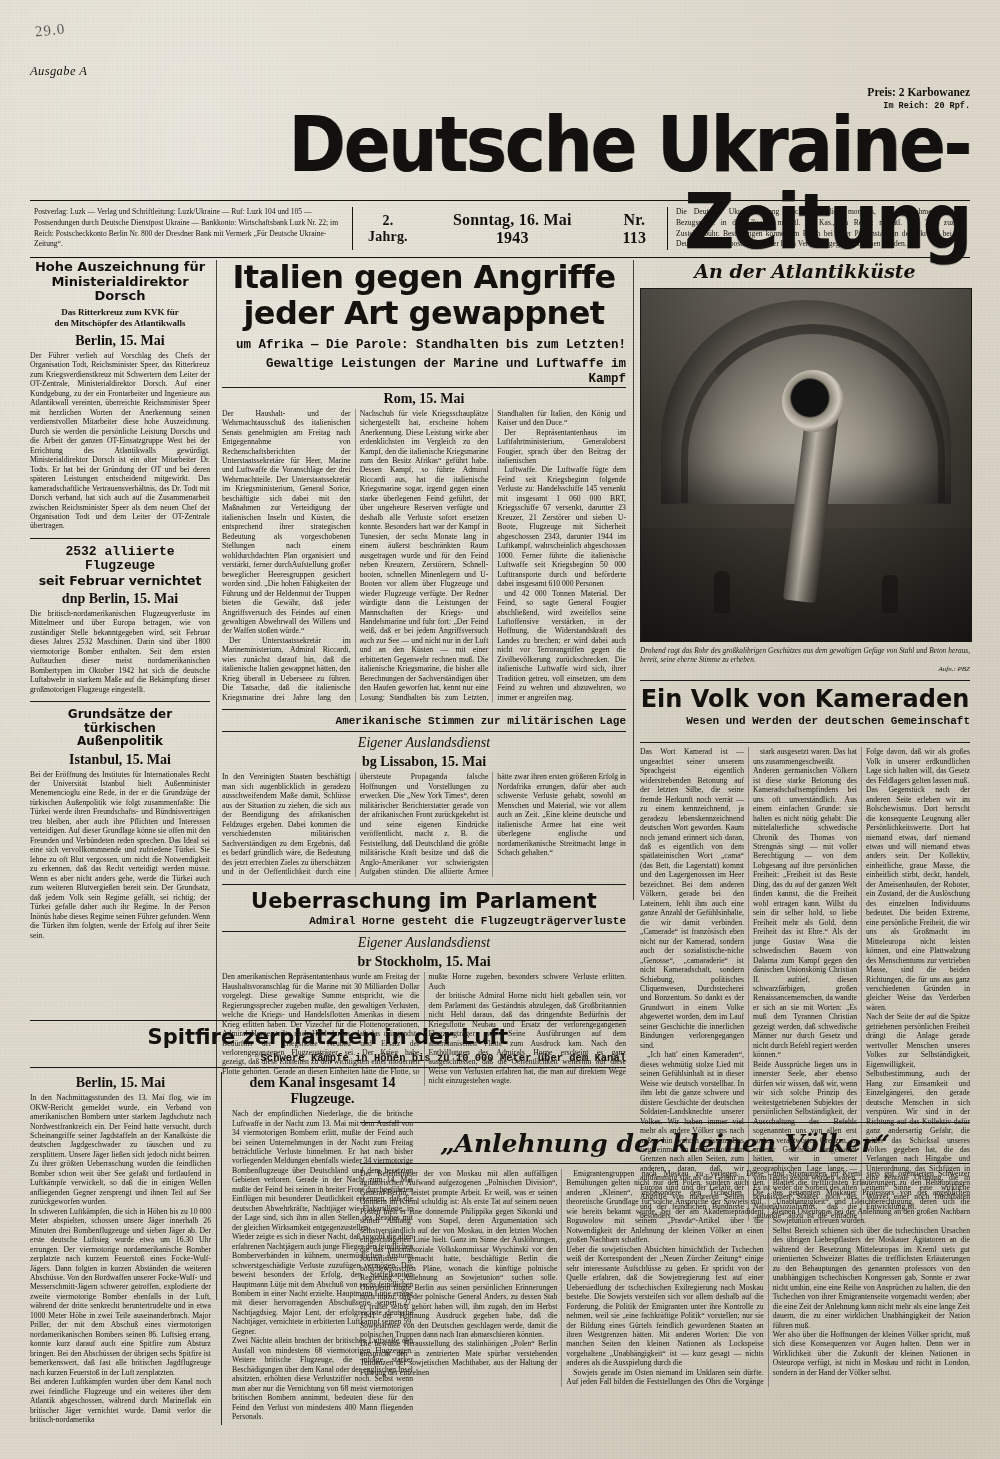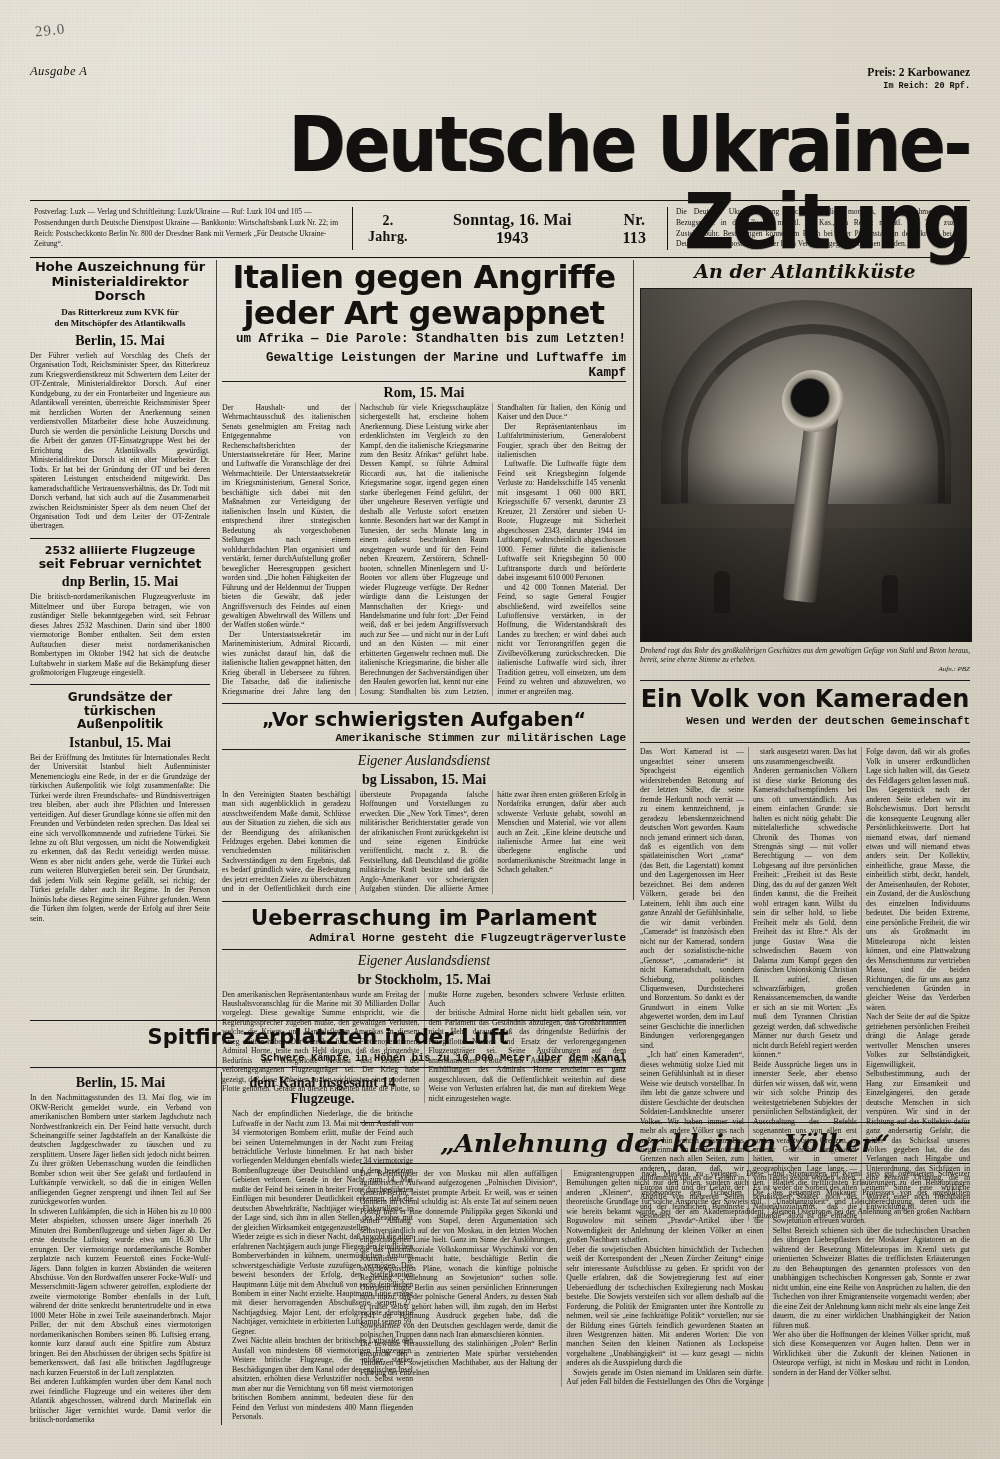--- a/index.html
+++ b/index.html
@@ -37,21 +37,21 @@
     font-size:15px;color:#2b2b2b;opacity:.75;
     transform:rotate(-6deg);
     letter-spacing:1px;
   }
   .topbar{
     position:absolute;left:0;top:36px;width:940px;
     display:flex;justify-content:space-between;align-items:flex-start;
     font-size:11.5px;
   }
   .topbar .edition{font-style:italic;font-size:12.5px;letter-spacing:.4px;}
-  .topbar .price{text-align:right;font-weight:bold;font-size:11.5px;line-height:1.45;}
+  .topbar .price{text-align:right;font-weight:bold;font-size:11.5px;line-height:1.45;margin-top:20px;}
   .topbar .price .sub{font-weight:bold;font-size:8.5px;}
 
   
   .masthead{
     position:absolute;left:0;top:78px;width:940px;
     text-align:right;
   }
   .masthead h1{
     margin:0;
     font-family:"DejaVu Sans", sans-serif;
@@ -209,21 +209,21 @@
           <h2 class="head" style="font-size:13px;margin-bottom:3px;">Ministerialdirektor Dorsch</h2>
           <div class="kicker">Das Ritterkreuz zum KVK für</div>
           <div class="kicker">den Mitschöpfer des Atlantikwalls</div>
           <div class="dateline">Berlin, 15. Mai</div>
           <p class="body">Der Führer verlieh auf Vorschlag des Chefs der Organisation Todt, Reichsminister Speer, das Ritterkreuz zum Kriegsverdienstkreuz mit Schwertern dem Leiter der OT-Zentrale, Ministerialdirektor Dorsch. Auf einer Kundgebung, zu der ein Frontarbeiter und Ingenieure aus Atlantikwall vereinten, überreichte Reichsminister Speer mit herzlichen Worten der Anerkennung seinen verdienstvollen Mitarbeiter diese hohe Auszeichnung. Durch sie werden die persönliche Leistung Dorschs und die Arbeit der ganzen OT-Einsatzgruppe West bei der Errichtung des Atlantikwalls gewürdigt. Ministerialdirektor Dorsch ist ein alter Mitarbeiter Dr. Todts. Er hat bei der Gründung der OT und bei deren späteren Leistungen entscheidend mitgewirkt. Das kameradschaftliche Vertrauensverhältnis, das Dr. Todt mit Dorsch verband, hat sich auch auf die Zusammenarbeit zwischen Reichsminister Speer als dem neuen Chef der Organisation Todt und dem Leiter der OT-Zentrale übertragen.</p>
         </div>
 
         <hr class="hr-sec">
 
         <div class="blk">
-          <h2 class="head" style="font-size:11px;">2532 alliierte Flugzeuge</h2>
+          <h2 class="head" style="font-size:13px;font-family:Liberation Mono, monospace;">2532 alliierte Flugzeuge</h2>
           <h2 class="head" style="font-size:12.5px;margin-bottom:3px;">seit Februar vernichtet</h2>
           <div class="dateline">dnp Berlin, 15. Mai</div>
           <p class="body">Die britisch-nordamerikanischen Flugzeugverluste im Mittelmeer und über Europa betragen, wie von zuständiger Stelle bekanntgegeben wird, seit Februar dieses Jahres 2532 Maschinen. Darin sind über 1800 viermotorige Bomber enthalten. Seit dem ersten Auftauchen dieser meist nordamerikanischen Bombertypen im Oktober 1942 hat sich die deutsche Luftabwehr in starkem Maße auf die Bekämpfung dieser großmotorigen Flugzeuge eingestellt.</p>
         </div>
 
         <hr class="hr-sec">
 
         <div class="blk">
           <h2 class="head" style="font-size:12px;">Grundsätze der türkischen</h2>
           <h2 class="head" style="font-size:12px;margin-bottom:3px;">Außenpolitik</h2>
@@ -251,38 +251,37 @@
 Wieder zeigte es sich in dieser Nacht, daß sowohl die alten erfahrenen Nachtjägern auch junge Flieger den feindlichen Bomberverbänden in kühnem, unermüdlichen Ansturm schwerstgeschädigte Verluste zuzufügen vermögen. Das beweist besonders der Erfolg, den Staffelkapitän Hauptmann Lütje mit dem Abschuß von sechs feindlichen Bombern in einer Nacht erzielte. Hauptmann Lütje errang mit dieser hervorragenden Abschußserie seinen 27. Nachtjagdsieg. Major Lent, der erfolgreichste deutsche Nachtjäger, vernichtete in erbitterten Luftkampf seinen 59. Gegner.
 Zwei Nächte allein brachten der britischen Luftwaffe den Ausfall von mindestens 68 viermotorigen Flugzeugen. Weitere britische Flugzeuge, die infolge starker Beschädigungen über dem Kanal oder der englischen Insel absitzten, erhöhten diese Verlustziffer noch. Selbst wenn man aber nur die Vernichtung von 68 meist viermotorigen britischen Bombern annimmt, bedeuten diese für den Feind den Verlust von mindestens 400 Mann fliegenden Personals.</p>
           </div>
         </div>
       </div>
 
       <div class="col c2">
 
         <div class="blk">
           <h2 class="head" style="font-size:32px;letter-spacing:-0.6px;">Italien gegen Angriffe</h2>
-          <h2 class="head" style="font-size:32px;letter-spacing:-0.6px;">jeder Art gewappnet</h2>
+          <h2 class="head" style="font-size:32px;letter-spacing:-0.6px;margin-bottom:6px;">jeder Art gewappnet</h2>
           <div class="sub" style="font-size:12.5px;margin-bottom:4px;">um Afrika — Die Parole: Standhalten bis zum Letzten!</div>
           <div class="sub" style="font-size:12.5px;">Gewaltige Leistungen der Marine und Luftwaffe im Kampf</div>
           <hr class="rule-thin">
           <div class="dateline">Rom, 15. Mai</div>
           <div class="three">
             <p class="body">Der Haushalt- und der Wehrmachtausschuß des italienischen Senats genehmigten am Freitag nach Entgegennahme von Rechenschaftsberichten der Unterstaatssekretäre für Heer, Marine und Luftwaffe die Voranschläge der drei Wehrmachtteile. Der Unterstaatssekretär im Kriegsministerium, General Sorice, beschäftigte sich dabei mit den Maßnahmen zur Verteidigung der italienischen Inseln und Küsten, die entsprechend ihrer strategischen Bedeutung als vorgeschobenen Stellungen nach einem wohldurchdachten Plan organisiert und verstärkt, ferner durchAufstellung großer beweglicher Heeresgruppen gesichert worden sind. „Die hohen Fähigkeiten der Führung und der Heldenmut der Truppen bieten die Gewähr, daß jeder Angriffsversuch des Feindes auf einen gewaltigen Abwehrwall des Willens und der Waffen stoßen würde.“</p>
             <p class="body">Der Unterstaatssekretär im Marineministerium, Admiral Riccardi, wies zunächst darauf hin, daß die italienische Italien gewappnet hätten, den Krieg überall in Ueberseee zu führen. Die Tatsache, daß die italienische Kriegsmarine drei Jahre lang den Nachschub für viele Kriegsschauplätze sichergestellt hat, erscheine hohem Anerkennung. Diese Leistung wirke aber erdenklichsten im Vergleich zu den Kampf, den die italienische Kriegsmarine zum den Besitz Afrikas“ geführt habe. Dessen Kampf, so führte Admiral Riccardi aus, hat die italienische Kriegsmarine sogar, irgend gegen einen starke überlegenen Feind geführt, der über ungeheure Reserven verfügte und deshalb alle Verluste sofort ersetzen konnte. Besonders hart war der Kampf in Tunesien, der sechs Monate lang in einem äußerst beschränkten Raum ausgetragen wurde und für den Feind neben Kreuzern, Zerstörern, Schnell­booten, schnellen Minenlegern und U-Booten vor allem über Flugzeuge und wieder Flugzeuge verfügte. Der Redner würdigte dann die Leistungen der Mannschaften der Kriegs- und Handelsmarine und fuhr fort: „Der Feind weiß, daß er bei jedem Angriffsversuch auch zur See — und nicht nur in der Luft und an den Küsten — mit einer erbitterten Gegenwehr rechnen muß. Die italienische Kriegsmarine, die bisher alle Berechnungen der Sachverständigen über den Haufen geworfen hat, kennt nur eine Losung: Standhalten bis zum Letzten, Standhalten für Italien, den König und Kaiser und den Duce.“</p>
             <p class="body">Der Repräsentantenhaus im Luftfahrtministerium, Generaloberst Fougier, sprach über den Beitrag der italienischen</p>
             <p class="body">Luftwaffe. Die Luftwaffe fügte dem Feind seit Kriegsbeginn folgende Verluste zu: Handelsschiffe 145 versenkt mit insgesamt 1 060 000 BRT, Kriegsschiffe 67 versenkt, darunter 23 Kreuzer, 21 Zerstörer und sieben U-Boote, Flugzeuge mit Sicherheit abgeschossen 2343, darunter 1944 im Luftkampf, wahrscheinlich abgeschossen 1000. Ferner führte die italienische Luftwaffe seit Kriegsbeginn 50 000 Lufttransporte durch und beförderte dabei insgesamt 610 000 Personen</p>
             <p class="body">und 42 000 Tonnen Material. Der Feind, so sagte General Fougier abschließend, wird zweifellos seine Luftoffensive verstärken, in der Hoffnung, die Widerstandskraft des Landes zu brechen; er wird dabei auch nicht vor Terrorangriffen gegen die Zivilbevölkerung zurückschrecken. Die italienische Luftwaffe wird sich, ihrer Tradition getreu, voll einsetzen, um dem Feind zu wehren und abzuwehren, wo immer er angreifen mag.</p>
           </div>
         </div>
 
         <hr class="rule">
 
         <div class="blk" style="margin-top:5px;">
-          <h2 class="head" style="font-size:19px;">„Vor schwierigsten Aufgaben“</h2>
           <div class="sub" style="font-size:11px;margin:2px 0 3px;">Amerikanische Stimmen zur militärischen Lage</div>
           <hr class="rule-thin">
           <div class="dateline" style="font-style:italic;font-weight:normal;">Eigener Auslandsdienst</div>
           <div class="dateline">bg Lissabon, 15. Mai</div>
           <div class="three">
             <p class="body">In den Vereinigten Staaten beschäftigt man sich augenblicklich in geradezu ausschweifendem Maße damit, Schlüsse aus der Situation zu ziehen, die sich aus der Beendigung des afrikanischen Feldzuges ergeben. Dabei kommen die verschiedensten militärischen Sachverständigen zu dem Ergebnis, daß es bedarf gründlich wäre, die Bedeutung des jetzt errechten Zieles zu überschätzen und in der Oeffentlichkeit durch eine übersteute Propaganda falsche Hoffnungen und Vorstellungen zu erwecken. Die „New York Times“, deren militärischer Berichterstatter gerade von der afrikanischen Front zurückgekehrt ist und seine eigenen Eindrücke veröffentlicht, macht z. B. die Feststellung, daß Deutschland die größte militärische Kraft besitze und daß die Anglo-Amerikaner vor schwierigsten Aufgaben stünden. Die alliierte Armee hätte zwar ihren ersten größeren Erfolg in Nordafrika errungen, dafür aber auch schwerste Verluste gehabt, sowohl an Menschen und Material, wie vor allem auch an Zeit. „Eine kleine deutsche und italienische Armee hat eine weit überlegene englische und nordamerikanische Streitmacht lange in Schach gehalten.“</p>
           </div>
         </div>
 
         <hr class="rule">

